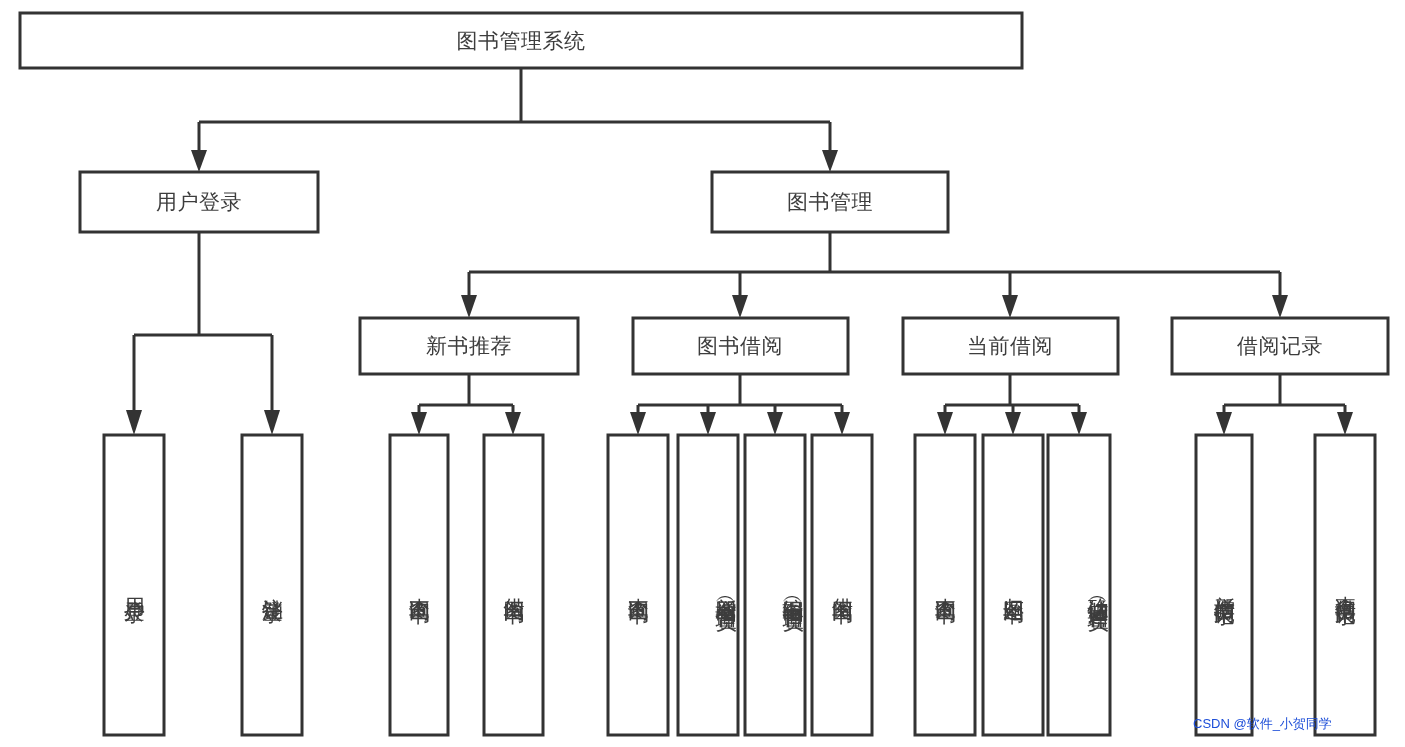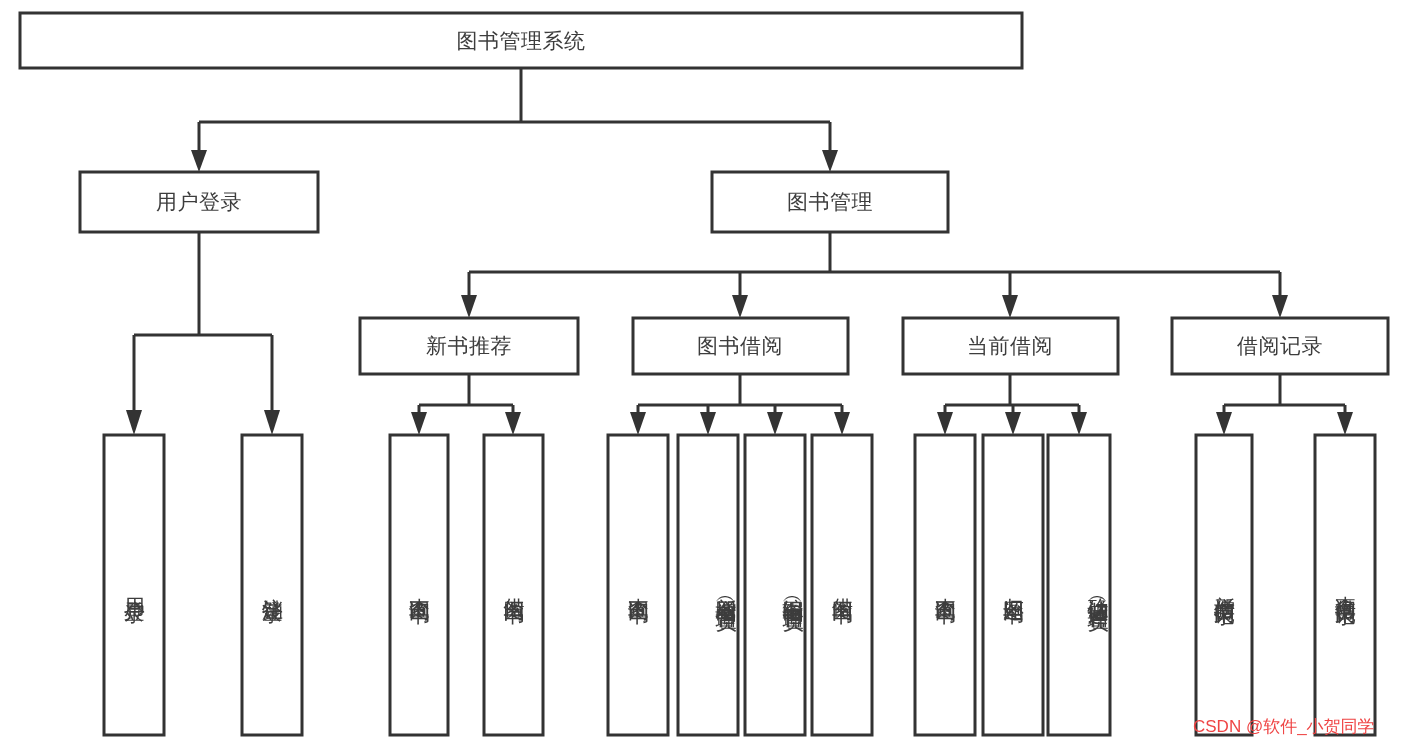--- a/index.html
+++ b/index.html
@@ -64,22 +64,22 @@
     align-items: center;
     justify-content: center;
     text-align: center;
     white-space: nowrap;
     pointer-events: none;
     user-select: none;
   }
   .watermark {
     position: absolute;
     font-family: "Liberation Sans", "DejaVu Sans", sans-serif;
-    font-size: 17px;
-    color: #ef4444;
+    font-size: 13px;
+    color: #1d4ed8;
     white-space: nowrap;
     user-select: none;
   }
 </style>
 </head>
 <body>
 
 <div id="diagram-root">
 
   <svg class="diagram-canvas" viewBox="0 0 1405 747" xmlns="http://www.w3.org/2000/svg">

